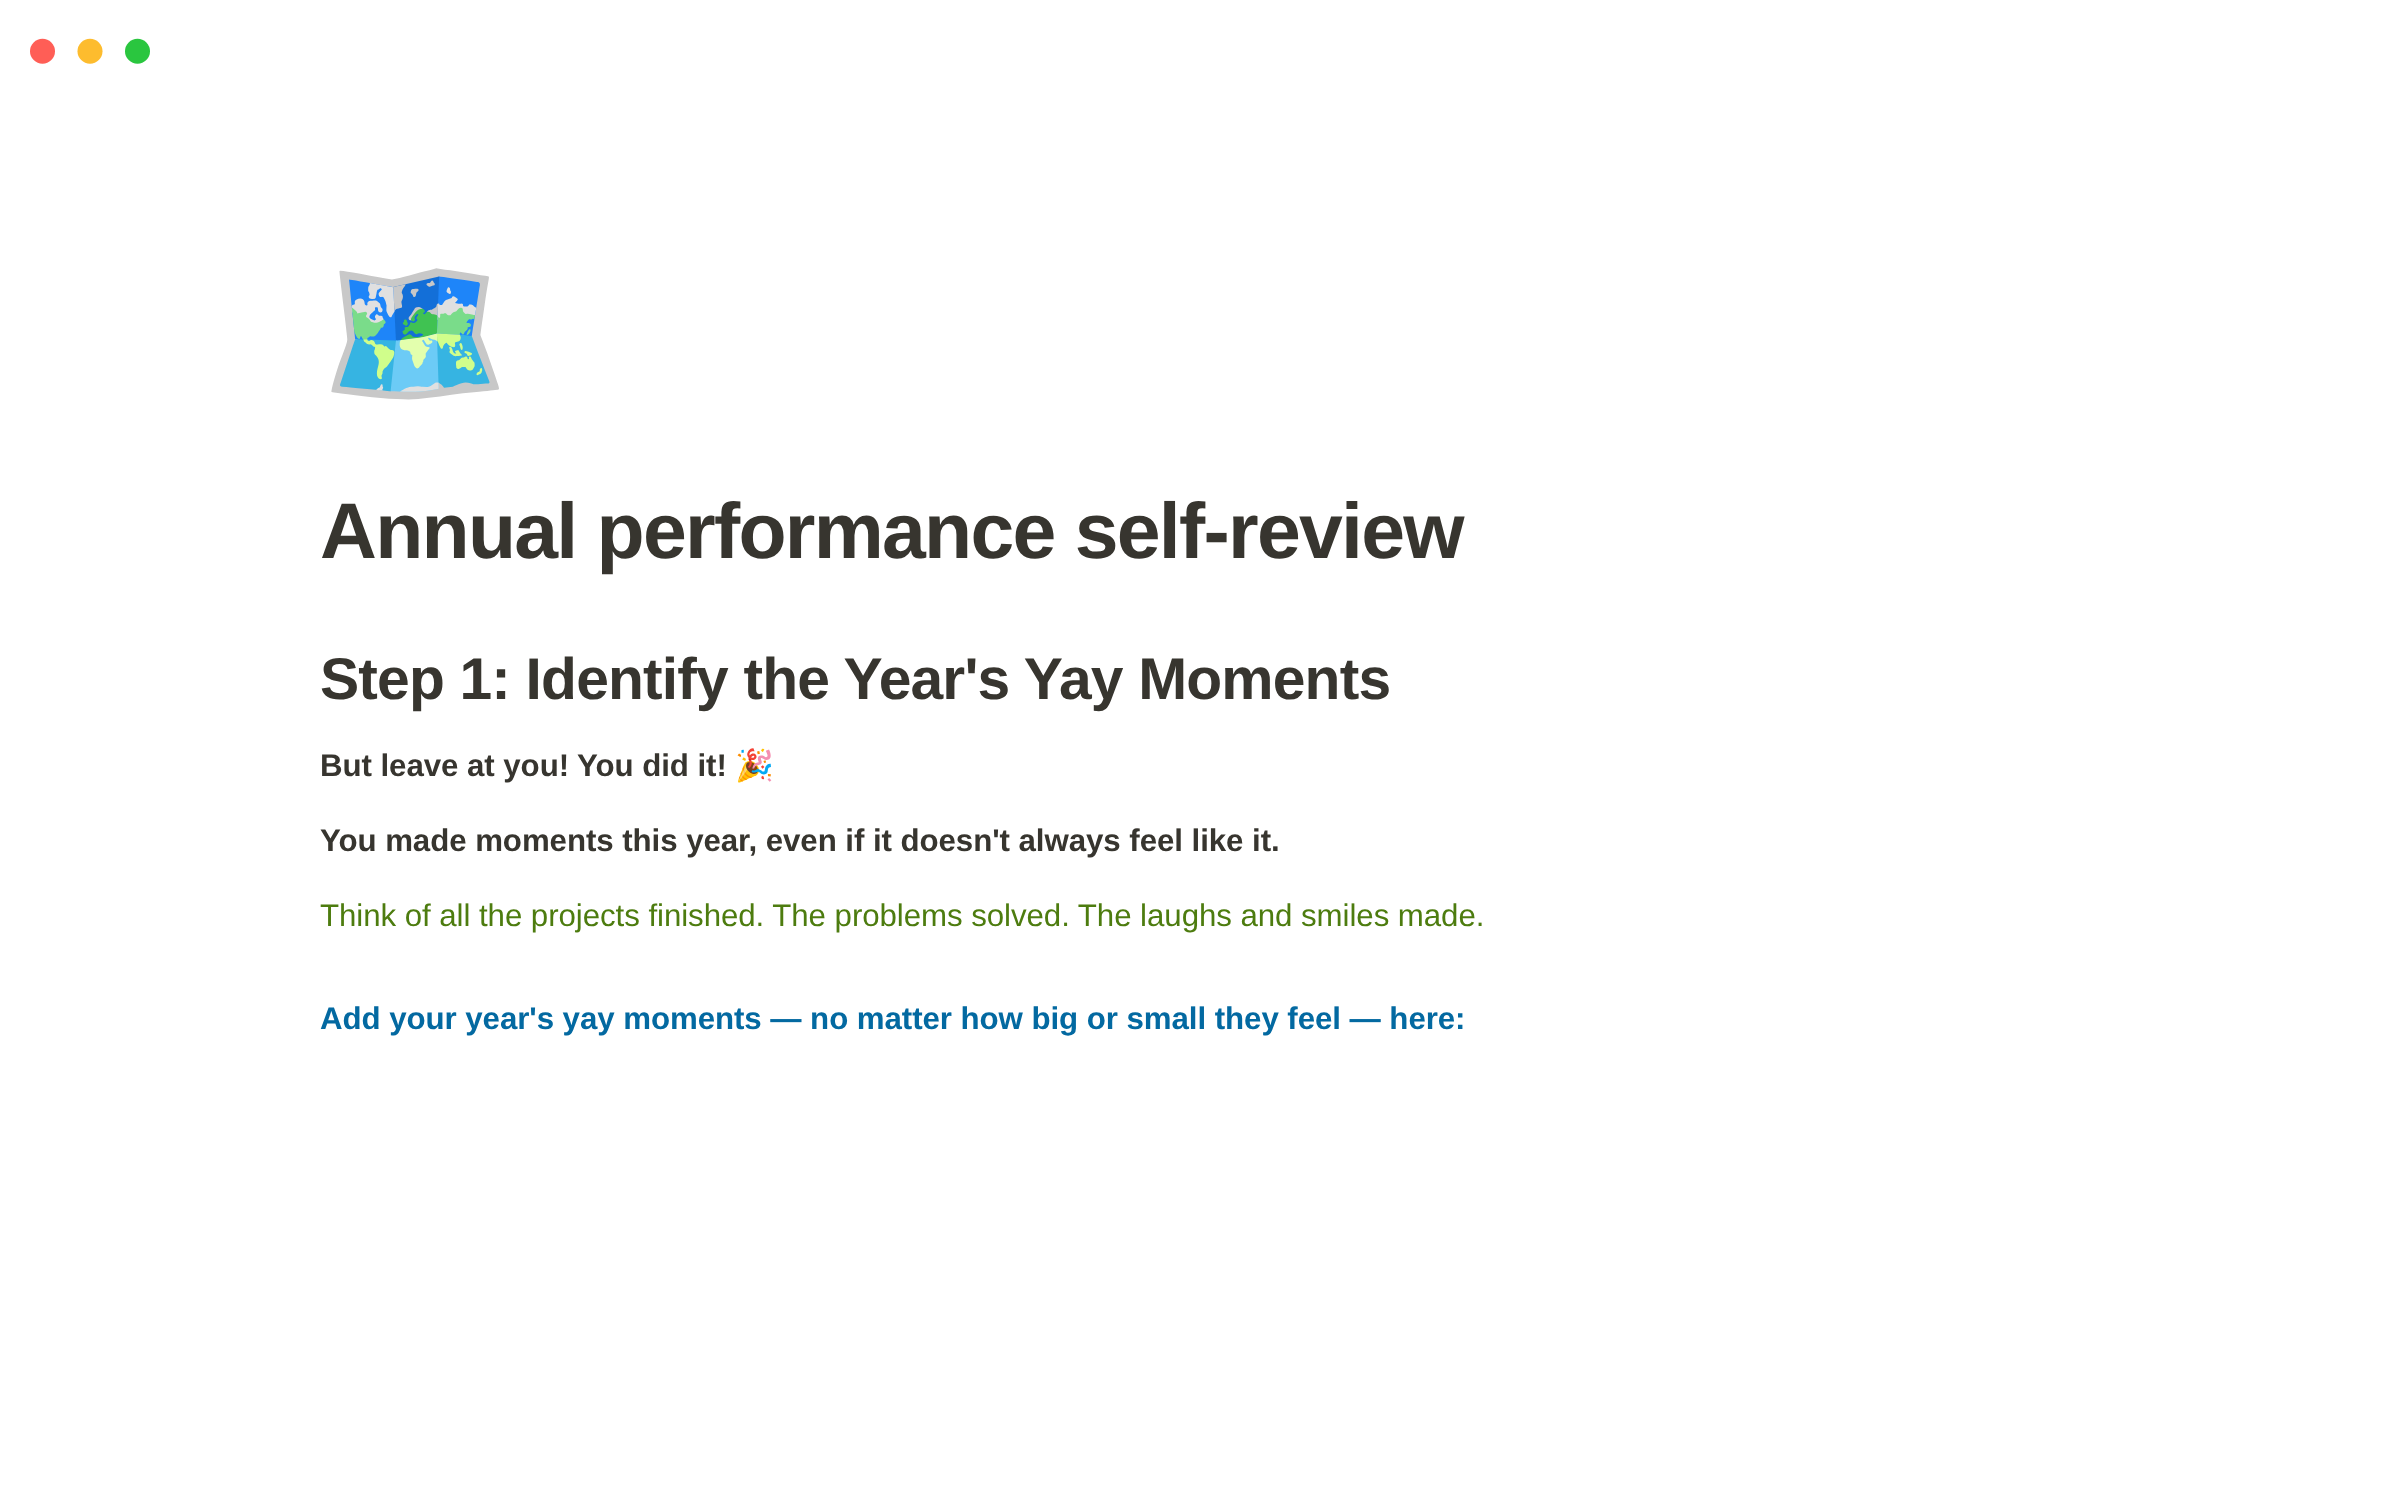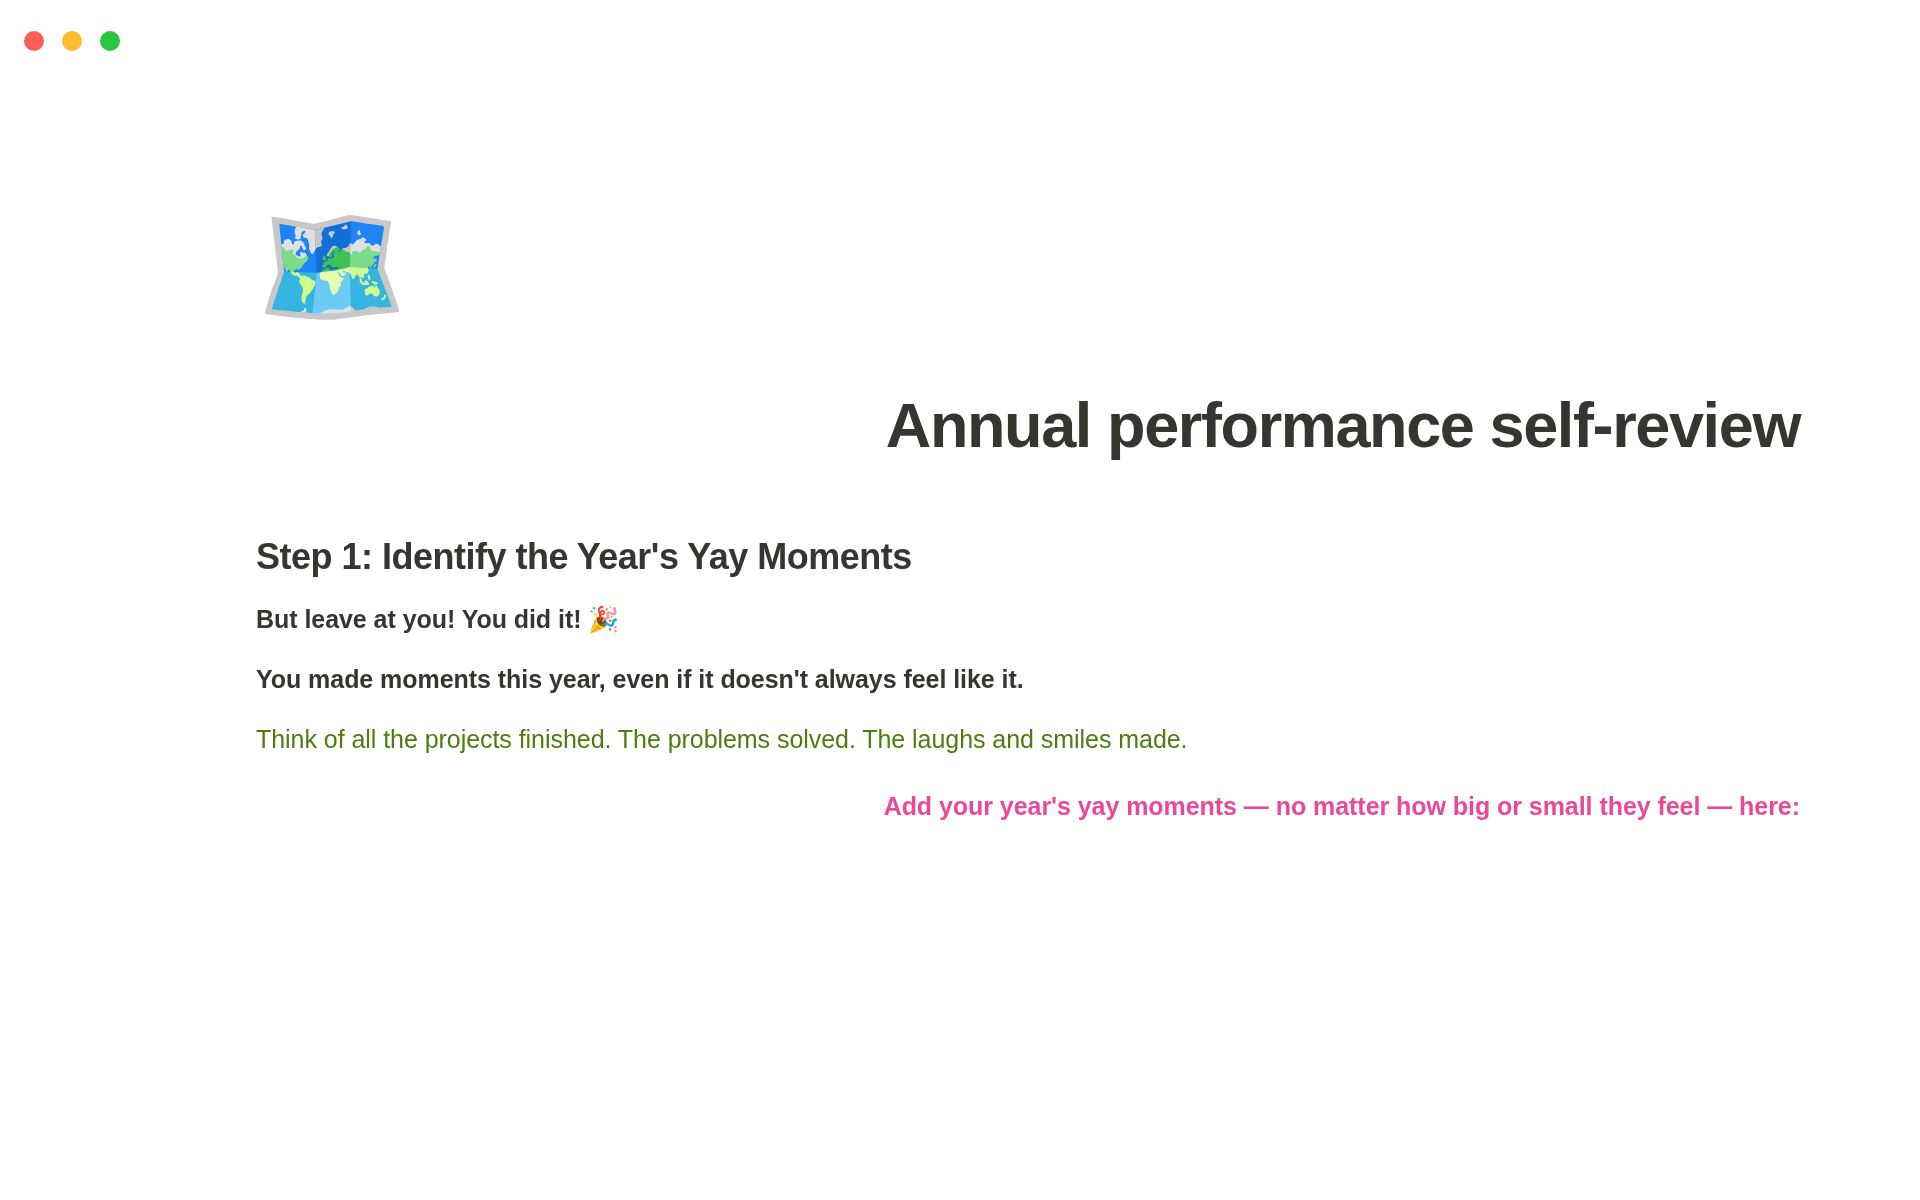--- a/index.html
+++ b/index.html
@@ -81,48 +81,46 @@
   }
 
   .page-title {
     font-size:63px;
     line-height:1.18;
     font-weight:700;
     letter-spacing:-0.022em;
     color:#37352F;
     margin-top:14px;
     margin-bottom:12px;
-    text-align:right;
   }
 
   .section-heading {
-    font-size:36px;
+    font-size:47px;
     line-height:1.25;
     font-weight:700;
     letter-spacing:-0.014em;
     color:#37352F;
-    margin-top:72px;
+    margin-top:52px;
     margin-bottom:12px;
   }
 
   .para {
     font-size:25px;
     line-height:1.55;
     color:#37352F;
     margin-top:21px;
     letter-spacing:-0.002em;
   }
   .para.bold   { font-weight:700; }
   .para.normal { font-weight:400; color:#4d7c0f; }
 
   .para.accent {
     font-weight:700;
-    color:#ec4899;
-    margin-top:28px;
-    text-align:right;
+    color:#0369a1;
+    margin-top:44px;
   }
 </style>
 </head>
 <body>
 
 <div class="window">
 
   <div class="titlebar">
     <div class="traffic-lights">
       <span class="light light-close"></span>

